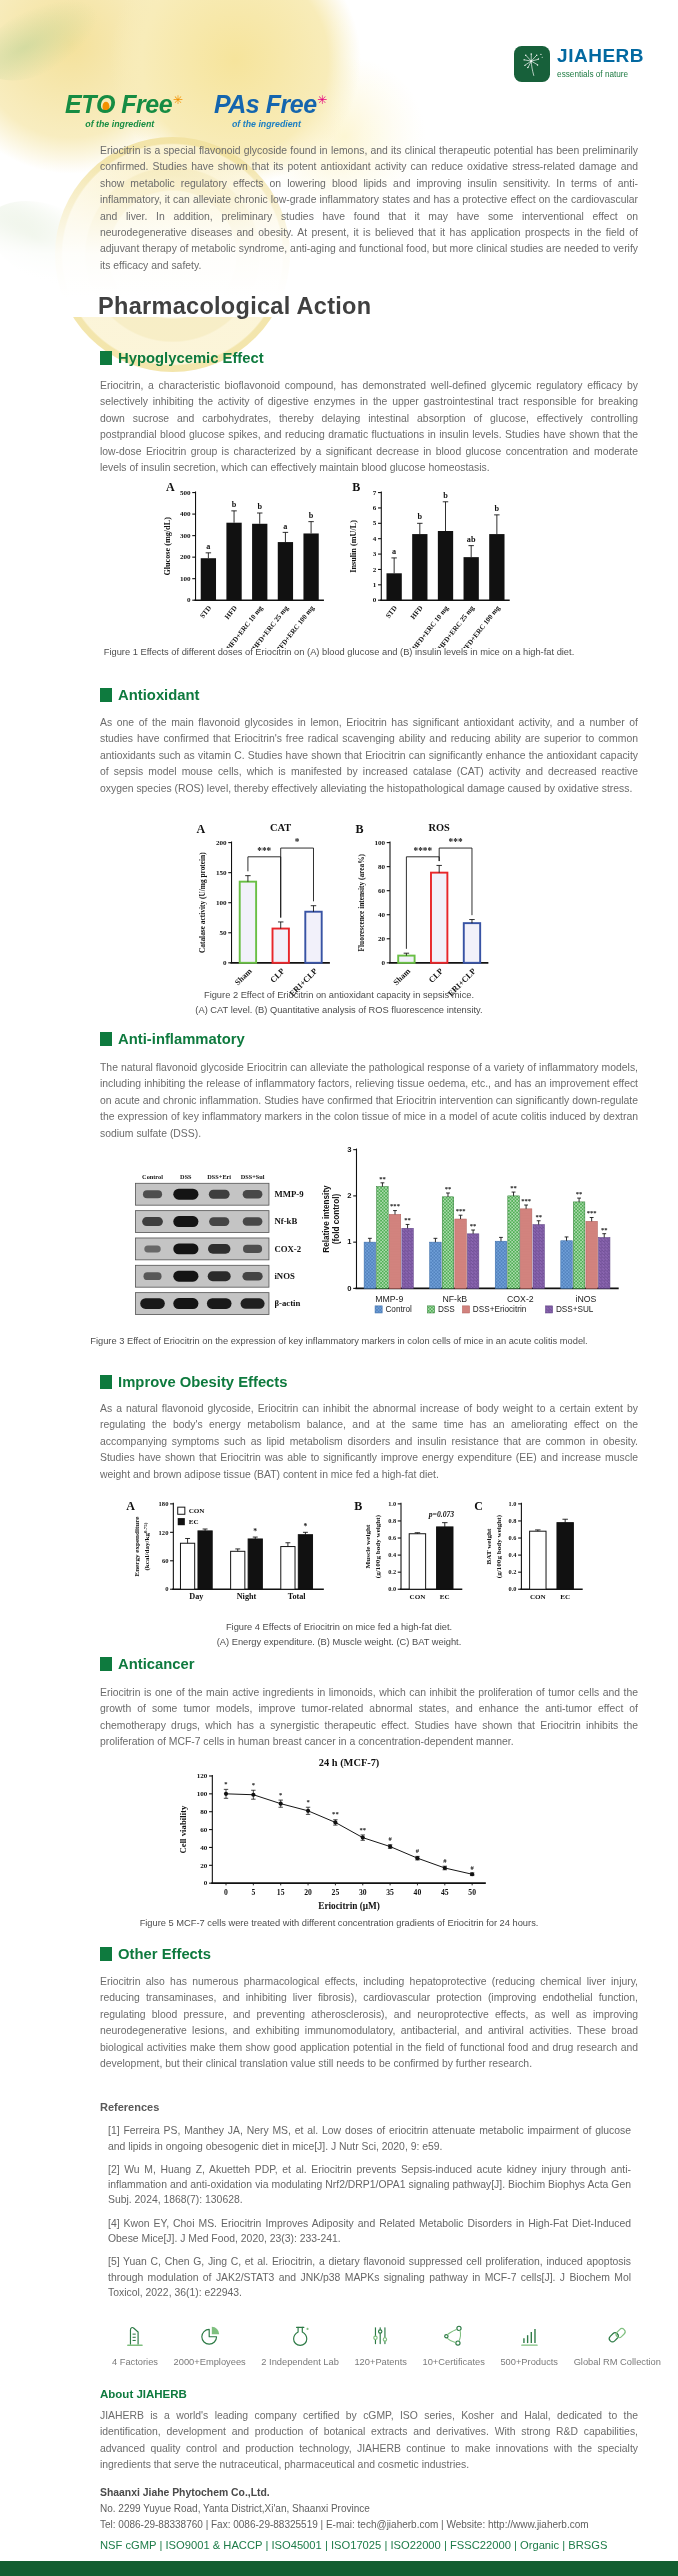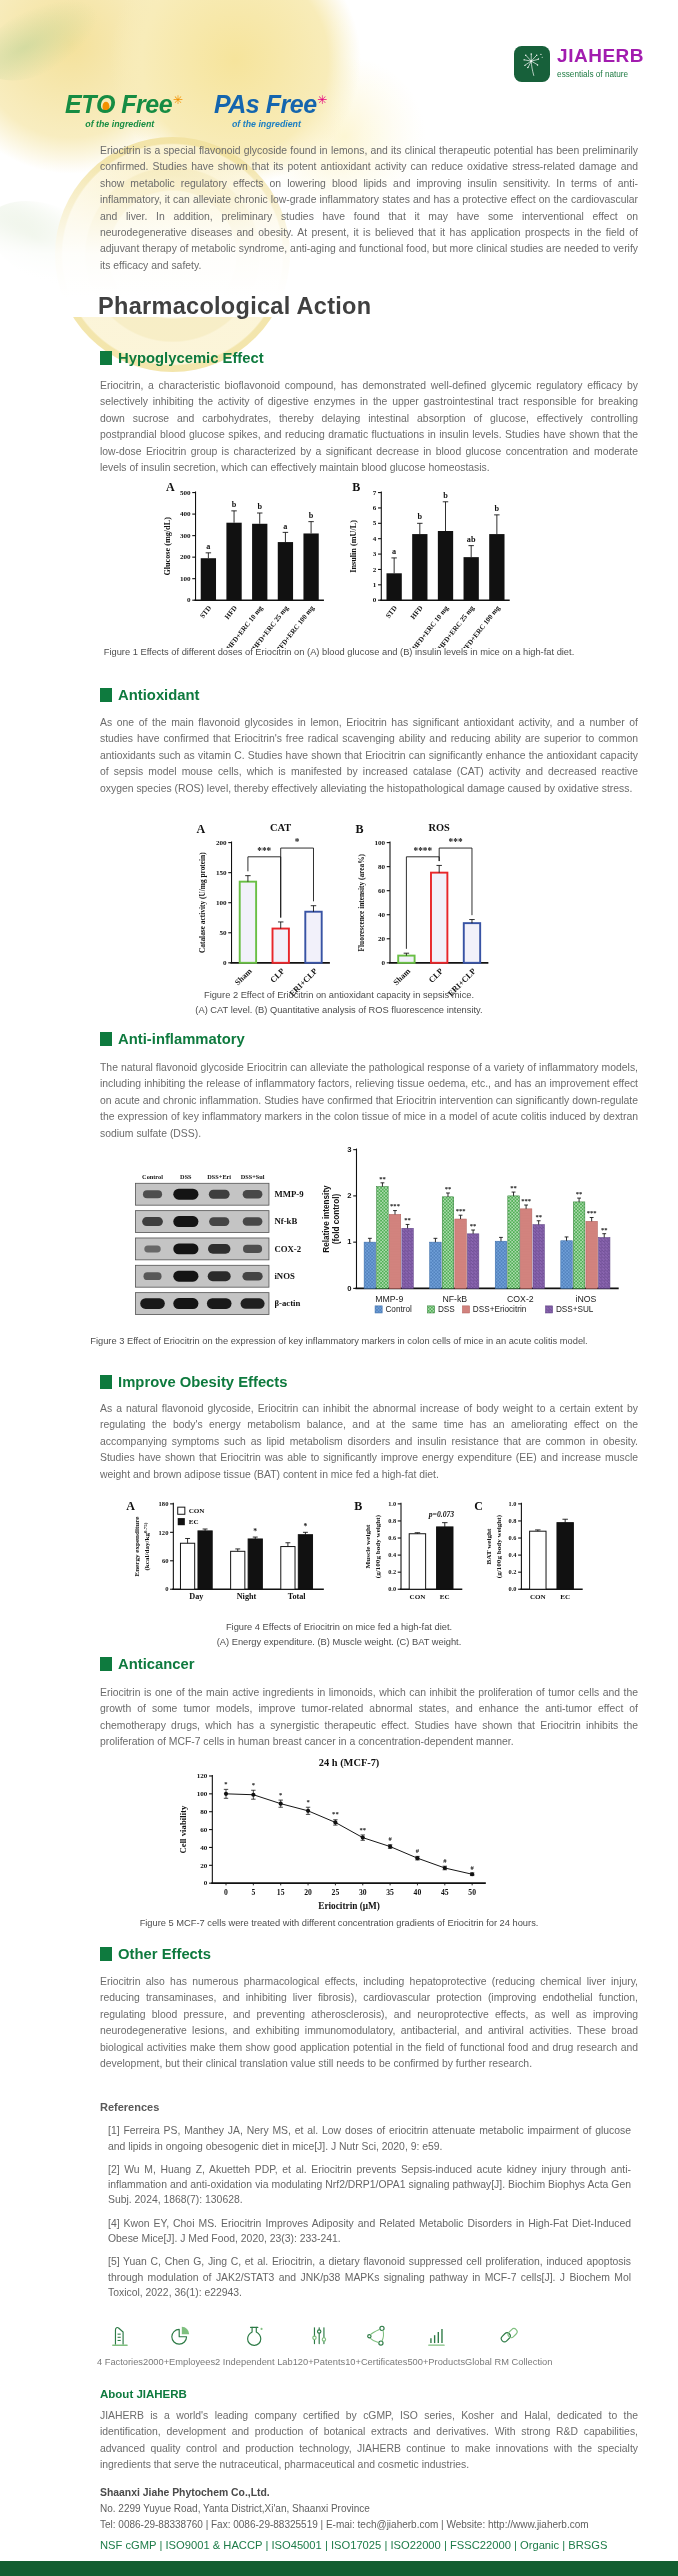--- a/index.html
+++ b/index.html
@@ -20,21 +20,21 @@
   background:radial-gradient(ellipse at 35% 50%, #b9d297, rgba(185,210,150,0) 70%); opacity:.55; }
 .hero .leaf2 { position:absolute; left:-16.4px; top:208px; width:142px; height:77px; transform:rotate(24deg); border-radius:50%;
   background:radial-gradient(ellipse at 35% 50%, #9dc07c, rgba(157,192,124,0) 70%); opacity:.5; }
 .hero::after { content:""; position:absolute; inset:0;
   background: linear-gradient(90deg, rgba(255,255,255,0) 48%, rgba(255,255,255,.93) 72%, #fff 84%),
               linear-gradient(180deg, rgba(255,255,255,0) 50%, rgba(255,255,255,.9) 80%, #fff 94%); }
 
 
 .logo { position:absolute; top:46px; right:34px; display:flex; gap:7.1px; align-items:flex-start; z-index:3; }
 .logo-mark { width:36px; height:36px; background:#17603a; border-radius:7.7px; display:flex; align-items:center; justify-content:center; }
-.logo-name { font-size:19px; font-weight:bold; color:#a21caf; letter-spacing:0.5px; line-height:19.7px; }
+.logo-name { font-size:19px; font-weight:bold; color:#0369a1; letter-spacing:0.5px; line-height:19.7px; }
 .logo-tagline { font-size:8.2px; color:#1d7a42; margin-top:4.4px; }
 
 
 .badge { position:absolute; z-index:3; font-style:italic; font-weight:bold; }
 .badge-title { font-size:25px; letter-spacing:-0.5px; white-space:nowrap; }
 .badge-sub { font-size:8.8px; text-align:center; margin-top:0px; padding-right:7.7px; }
 .badge.eto { left:65px; top:90px; color:#168c43; }
 .badge.pas { left:214px; top:90px; color:#1465ae; }
 .badge.pas .badge-sub { color:#1a7ec2; }
 .sparkle { font-style:normal; font-size:12px; vertical-align:super; margin-left:0.5px; }
@@ -55,21 +55,21 @@
 .fig3 { position:absolute; top:1142px; left:115px; width:563px; height:193px; }
 .fig3-blot { position:absolute; left:16.4px; top:26px; }
 .fig3-chart { position:absolute; left:202px; top:0; }
 
 
 .refs { position:absolute; left:100px; top:2100px; width:539px; color:#666; font-size:10.4px; line-height:15.3px; text-align:justify; }
 .refs h3 { font-size:11px; color:#595959; margin-bottom:2.2px; }
 .refs p { margin:8px; }
 
 
-.stats { position:absolute; left:97px; top:2321px; width:549px; display:flex; justify-content:flex-start; }
+.stats { position:absolute; left:112px; top:2321px; width:549px; display:flex; justify-content:space-between; }
 .stat { display:flex; flex-direction:column; align-items:center; }
 .stat-label { font-size:9.3px; color:#7a7a7a; margin-top:7.7px; white-space:nowrap; }
 .about { position:absolute; left:100px; top:2388px; width:538px; }
 .about h3 { font-size:11.5px; color:#0e7a3e; }
 .about p { margin-top:7.7px; font-size:10.4px; line-height:16.4px; color:#6b6b6b; text-align:justify; }
 .contact { position:absolute; left:100px; top:2487px; width:547px; color:#5f5f5f; font-size:10px; }
 .contact .company { font-weight:bold; color:#4a4a4a; font-size:10.4px; }
 .contact .address { margin-top:4.9px; }
 .contact .line3 { margin-top:4.9px; }
 .certs { position:absolute; left:100px; top:2539px; width:552px; color:#1e7c49; font-size:11.2px; white-space:nowrap; }

